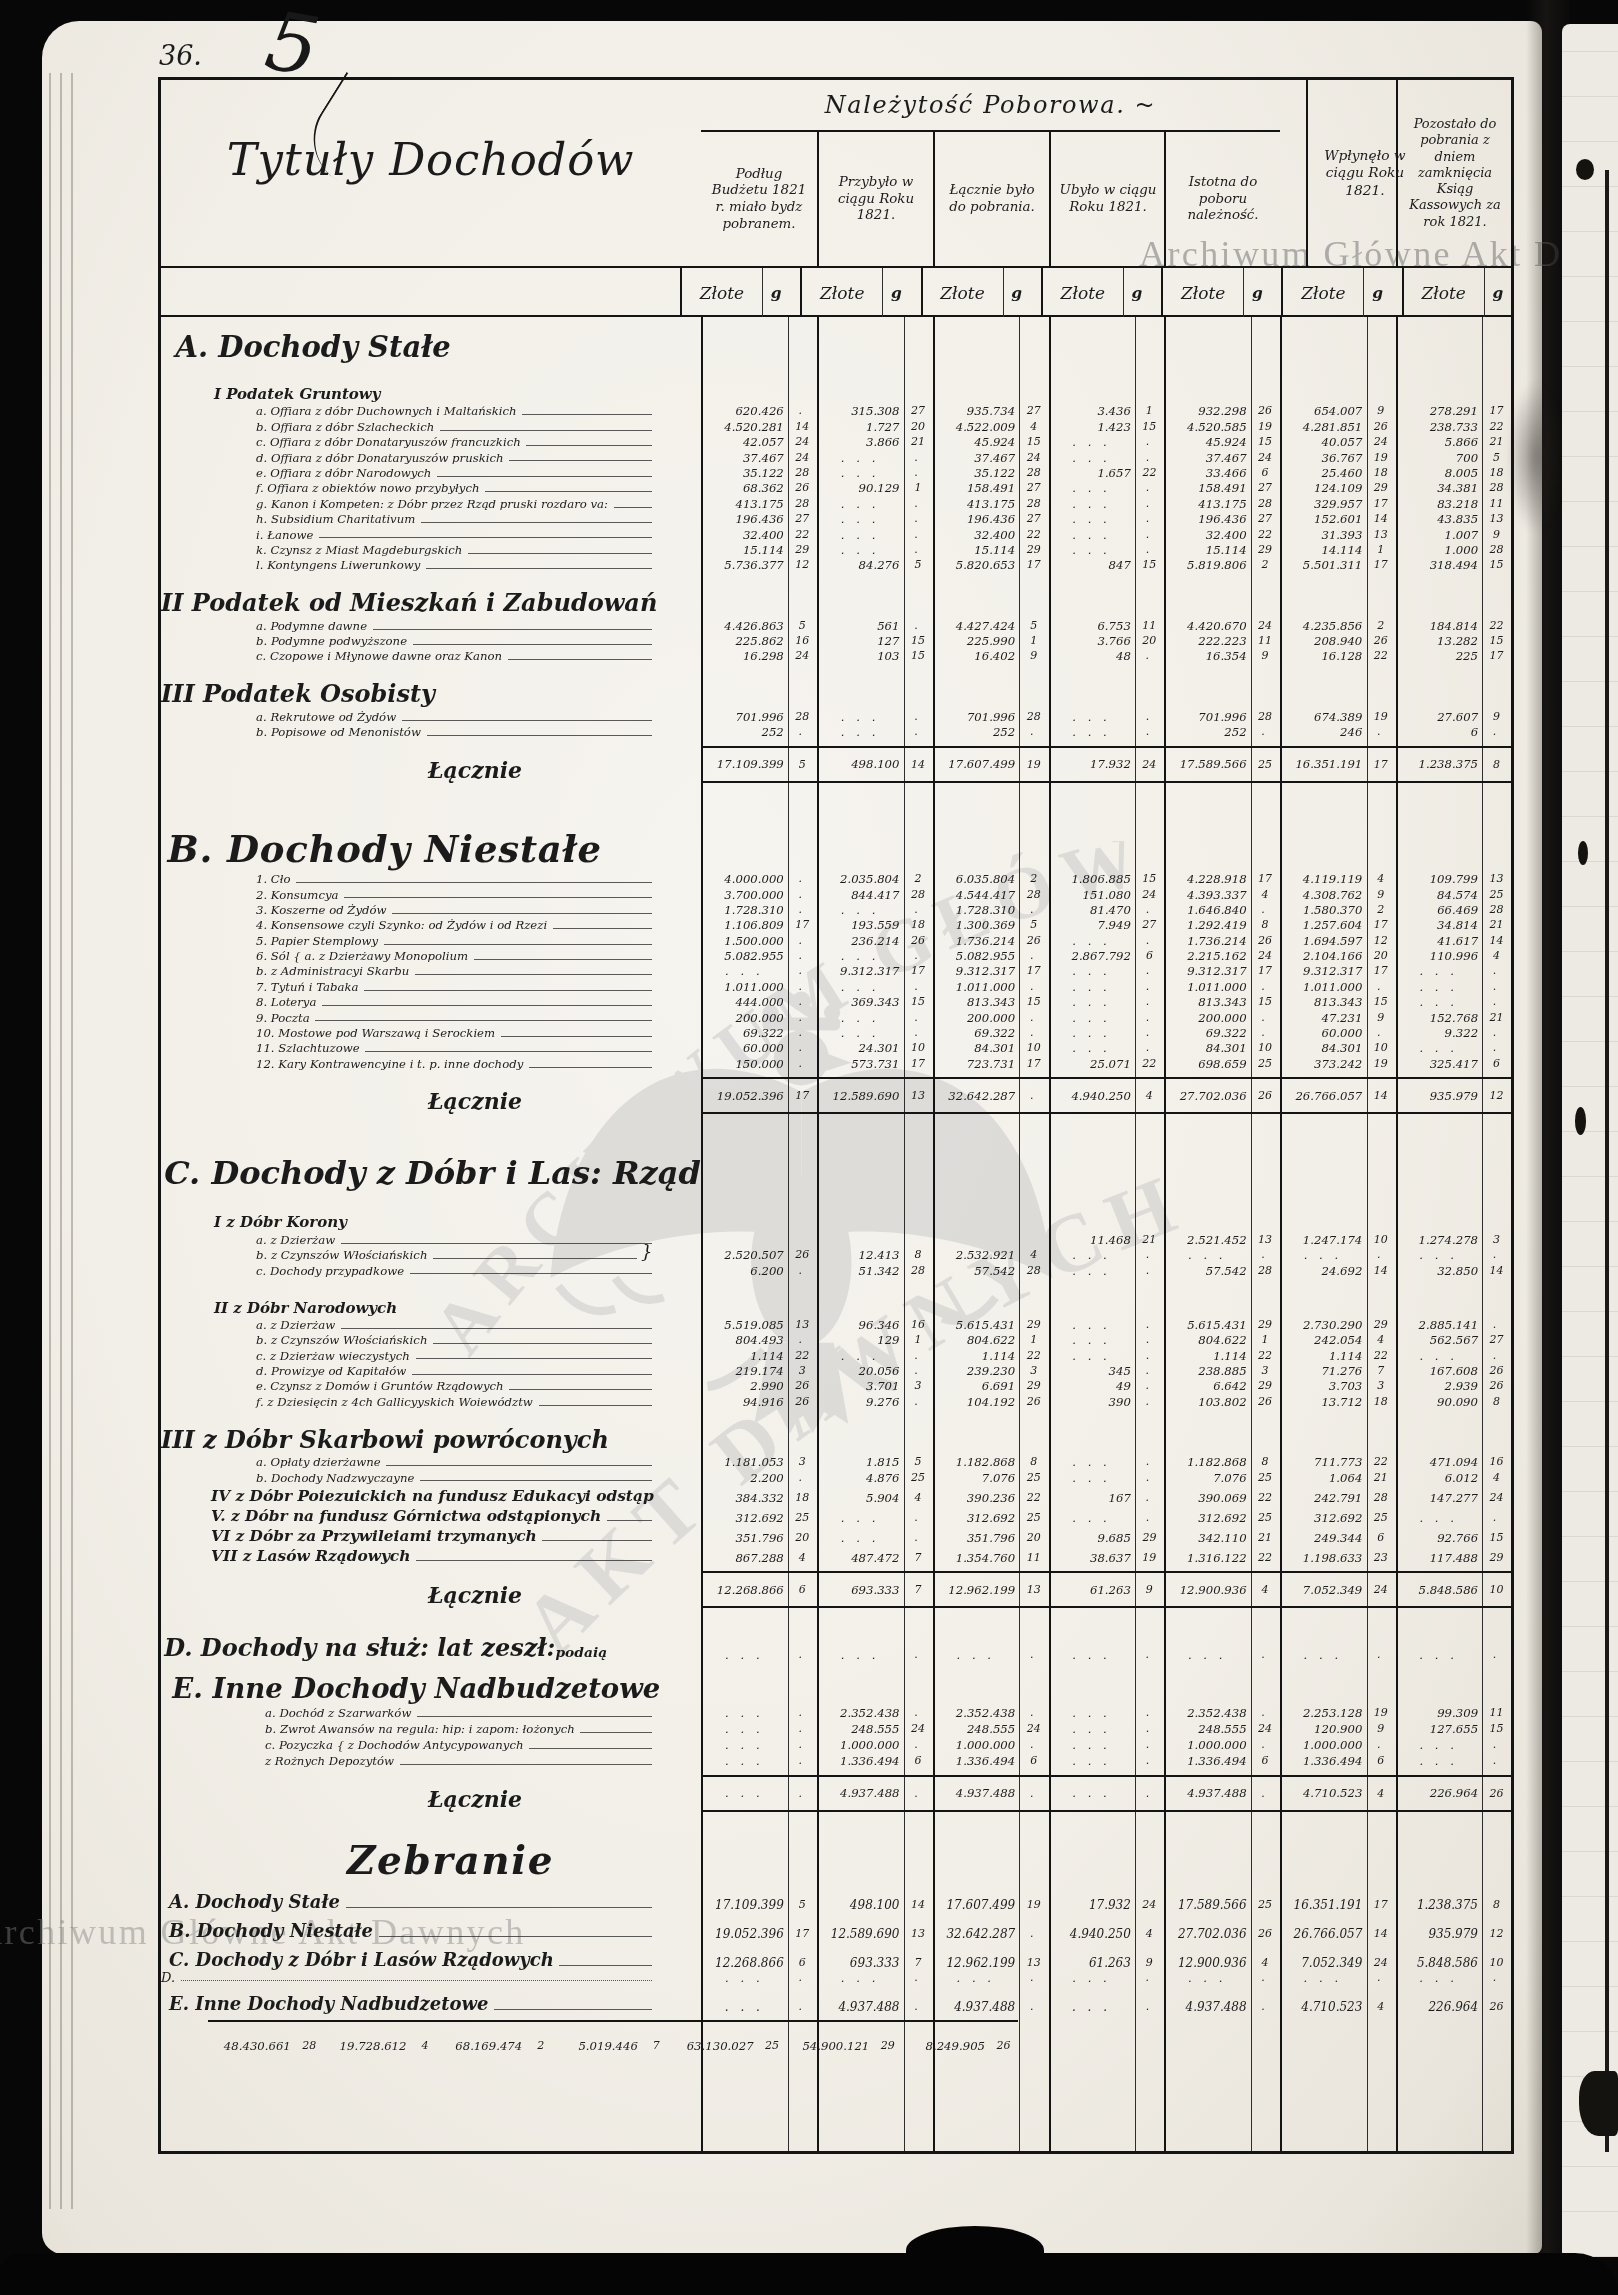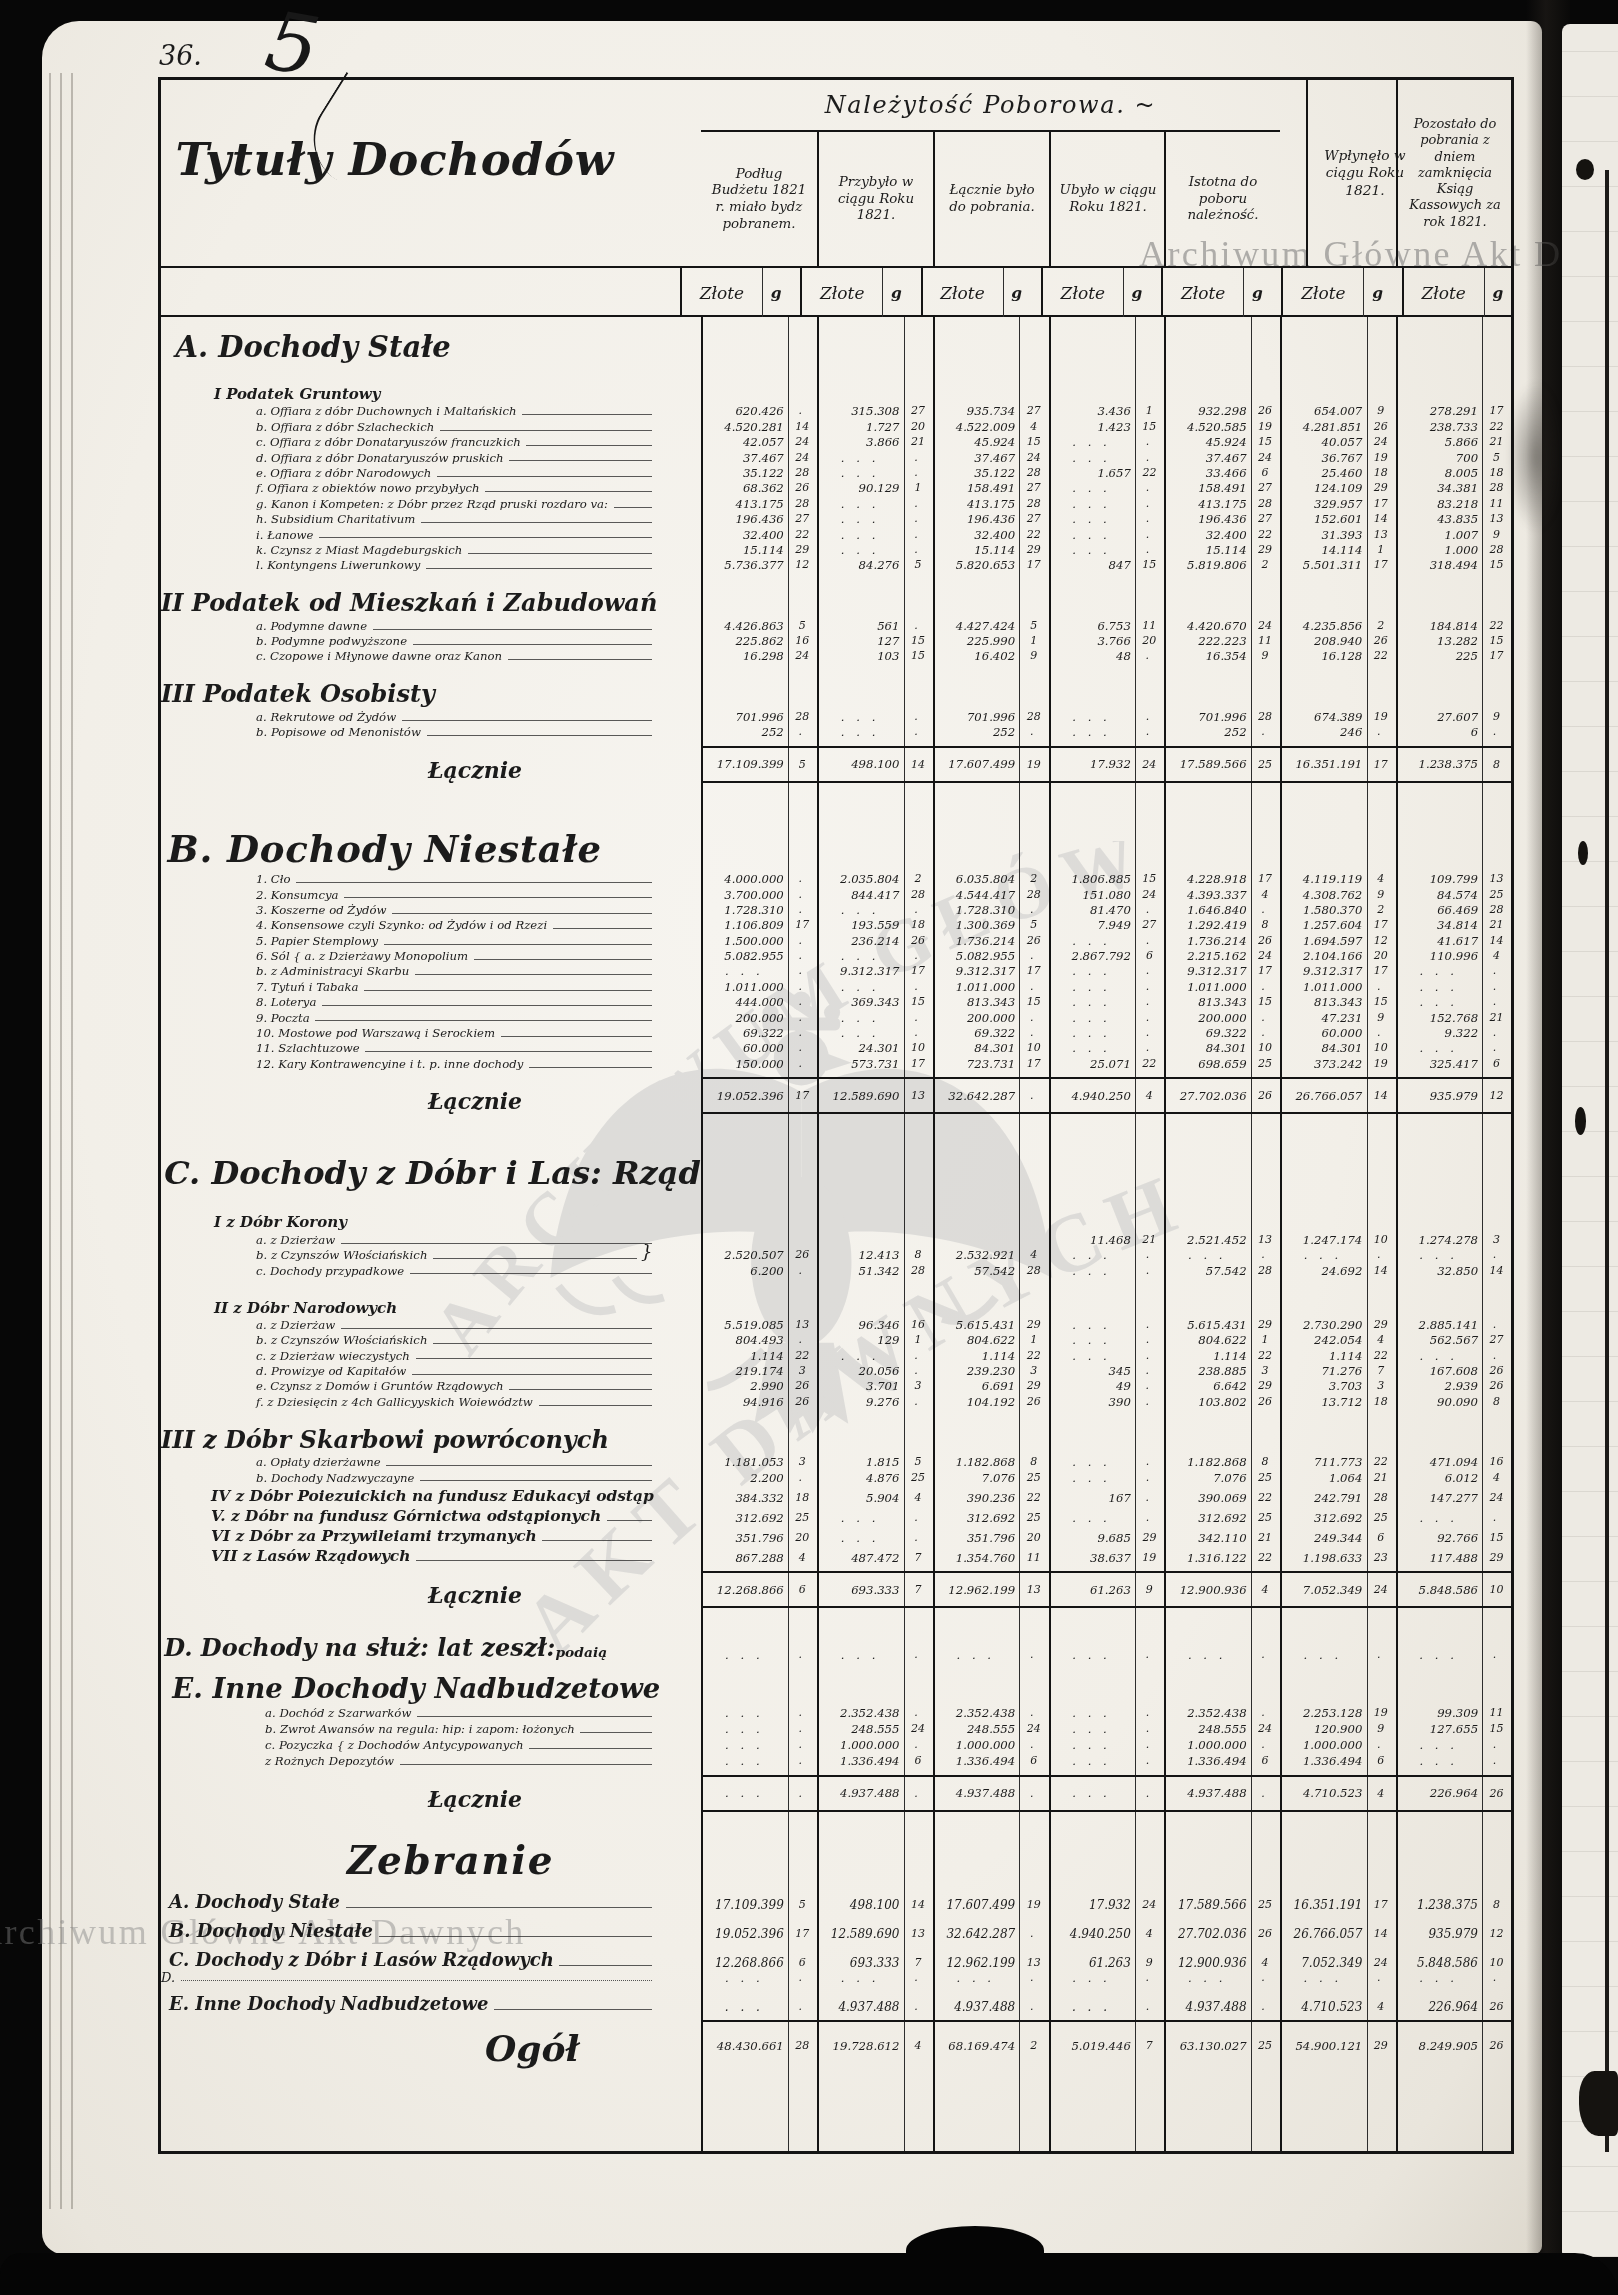--- a/index.html
+++ b/index.html
@@ -34,21 +34,21 @@
   #banner{left:540px;top:0;width:579px;height:52px;border-bottom:2.4px solid #141414;font-size:24px;letter-spacing:1.6px;}
   .chead{top:52px;height:134px;width:116px;font-size:13.4px;padding:3.2px 4.9px;}
   .bl{border-left:2.4px solid #141414;}
   #tallsix{left:1119px;top:0;height:186px;width:116px;font-size:13.8px;border-left:2.4px solid #141414;margin-left:26px;}
   #tallseven{left:1235px;top:0;height:186px;width:116px;font-size:13px;border-left:2.4px solid #141414;padding:1.6px 3.2px;}
   #unitband{position:absolute;left:0;top:186px;width:1350px;height:49px;border-top:2.4px solid #141414;display:flex;}
   #unitband .lab{width:540px;}
   .ucell{box-sizing:border-box;display:flex;align-items:center;justify-content:center;font-style:italic;}
   .uz{width:87px;font-size:17px;border-left:2.4px solid #141414;margin-left:11px;}
   .ug{width:29px;font-size:15.4px;border-left:0.8px solid #2d2d2d;font-weight:bold;}
-  #bigtitle{position:absolute;left:14.6px;top:53px;width:510px;font-size:45px;font-style:italic;font-weight:bold;letter-spacing:0.8px;}
+  #bigtitle{position:absolute;left:14.6px;top:53px;width:510px;text-align:center;font-size:45px;font-style:italic;font-weight:normal;letter-spacing:0.8px;}
   
   #tbody{position:relative;height:1834px;overflow:hidden;}
   .vline{position:absolute;top:0;bottom:0;width:2.4px;background:#141414;}
   .vthin{position:absolute;top:0;bottom:0;width:0.8px;background:#2d2d2d;}
   .row{display:flex;align-items:flex-end;position:relative;z-index:2;}
   .labcol{width:540px;box-sizing:border-box;display:flex;align-items:flex-end;overflow:hidden;}
   .vals{width:810px;display:flex;box-sizing:border-box;margin-left:47px;}
   .cz{width:87px;box-sizing:border-box;text-align:right;padding-right:4px;font-style:italic;font-size:11.7px;white-space:nowrap;overflow:hidden;}
   .cg{width:29px;box-sizing:border-box;text-align:center;font-style:italic;font-size:11px;white-space:nowrap;overflow:hidden;}
   .dots{text-align:center;letter-spacing:4px;color:#262626;padding-right:0;}
@@ -1496,23 +1496,20 @@
             <div class="cg dots">.</div>
             <div class="cz">4.937.488</div>
             <div class="cg dots">.</div>
             <div class="cz">4.710.523</div>
             <div class="cg">4</div>
             <div class="cz">226.964</div>
             <div class="cg">26</div>
           </div>
         </div>
         <div class="row grand">
-          <div class="labcol">
-            <span class="ltext">Ogół</span>
-          </div>
           <div class="vals">
             <div class="cz">48.430.661</div>
             <div class="cg">28</div>
             <div class="cz">19.728.612</div>
             <div class="cg">4</div>
             <div class="cz">68.169.474</div>
             <div class="cg">2</div>
             <div class="cz">5.019.446</div>
             <div class="cg">7</div>
             <div class="cz">63.130.027</div>

